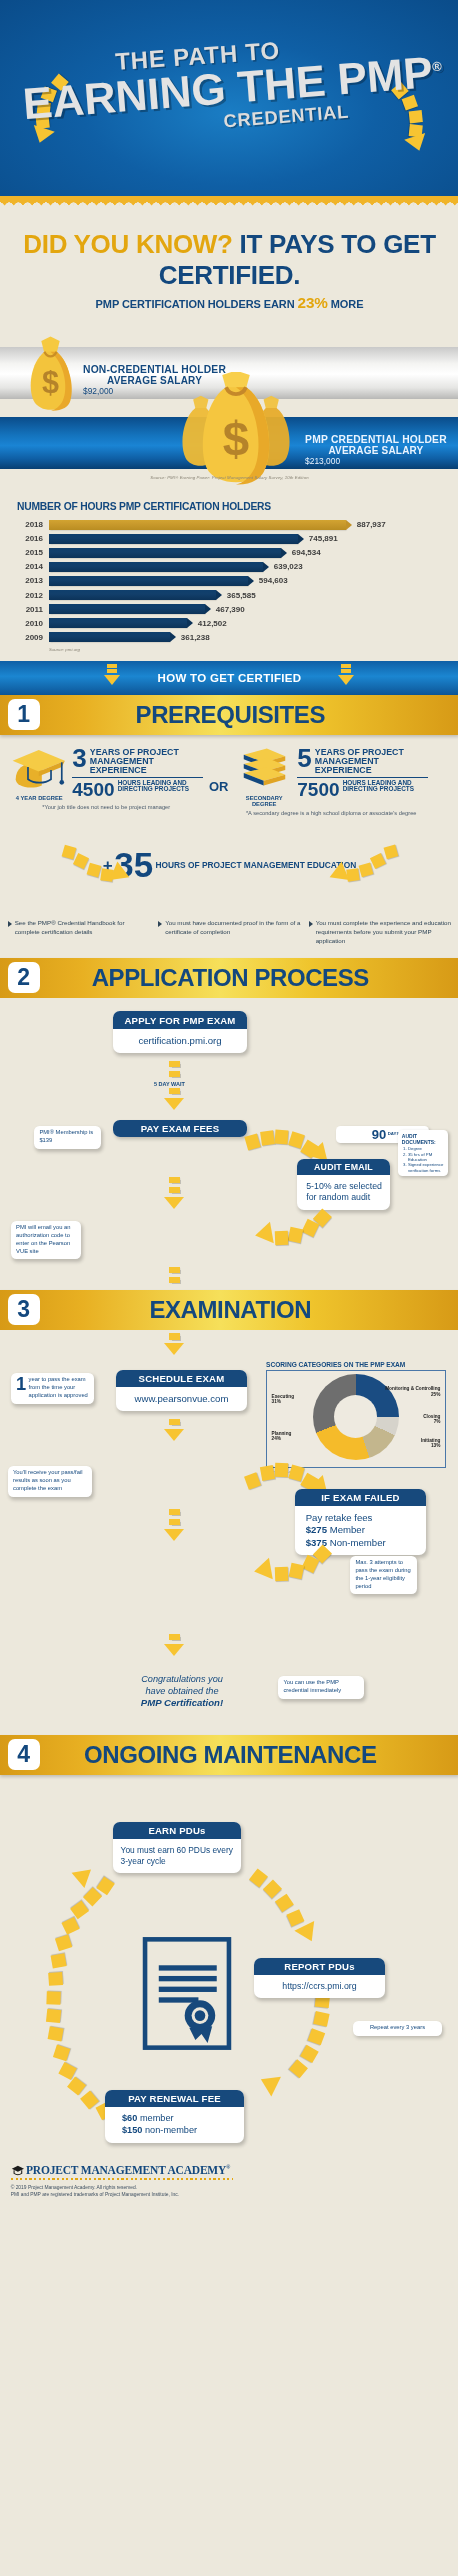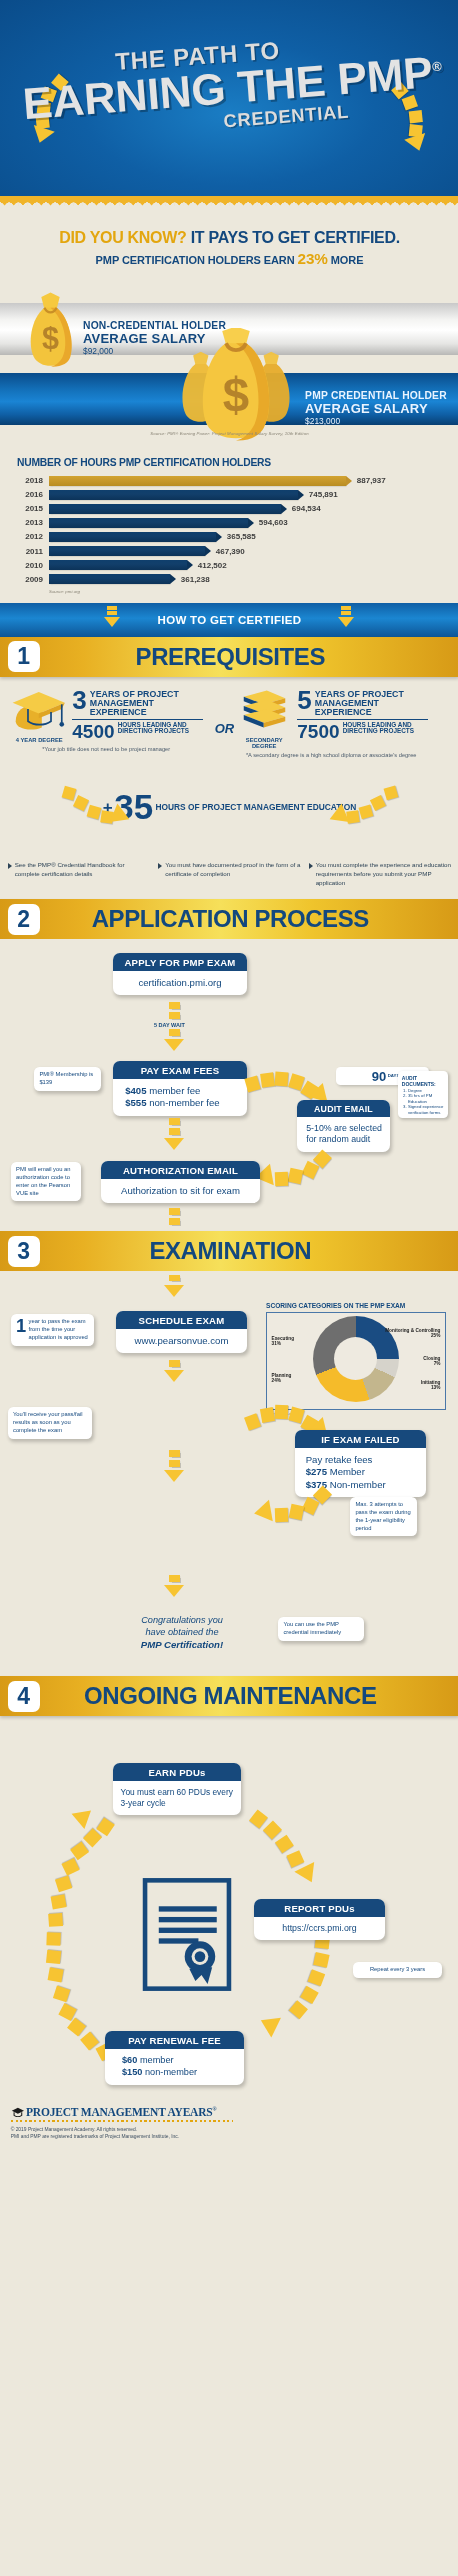--- a/index.html
+++ b/index.html
@@ -52,39 +52,39 @@
   }
   .zigzag2{
     position:absolute; bottom:-0.8px; left:0; width:459px; height:9.2px;
     background:
       linear-gradient(45deg,#ece8dc 26%, transparent 26%) 0px 0/9.2px 9.2px repeat-x,
       linear-gradient(-45deg,#ece8dc 26%, transparent 26%) 0px 0/9.2px 9.2px repeat-x;
   }
 
   
   .dyk{ text-align:center; padding-top:23px; }
-  .dyk-l1{ font-size:16px; font-weight:bold; letter-spacing:-0.3px; }
+  .dyk-l1{ font-size:26px; font-weight:bold; letter-spacing:-0.3px; }
   .dyk-y{ color:#e3a60f; }
   .dyk-b{ color:#13487e; }
   .dyk-l2{ font-size:11px; font-weight:bold; color:#13487e; margin-top:3.1px; letter-spacing:-0.1px;}
   .dyk-l2 em{ font-style:normal; color:#e3a60f; font-size:15.3px; }
 
   
   .band-wrap{ position:relative; height:183px; margin-top:6.1px; }
   .band-grey{
     position:absolute; top:29px; left:0; width:459px; height:52px;
     background:linear-gradient(to bottom,#c9c9c9 0%, #f4f4f2 32%, #ffffff 52%, #e6e6e4 78%, #b8b8b6 100%);
   }
   .band-blue{
     position:absolute; top:99px; left:0; width:459px; height:52px;
     background:linear-gradient(to bottom,#0a4c8a 0%, #1473bd 35%, #1a84d4 55%, #0f5fa5 80%, #083f72 100%);
   }
   .band-txt{ position:absolute; }
   .band-txt .t1{ font-size:10.3px; font-weight:bold; letter-spacing:0.2px; }
-  .band-txt .t2{ font-size:13px; font-weight:bold; letter-spacing:0.2px; }
+  .band-txt .t2{ font-size:10px; font-weight:bold; letter-spacing:0.2px;text-align:center; }
   .band-txt .t3{ font-size:8.4px; }
   .band-a{ left:83px; top:46px; color:#13487e; }
   .band-b{ right:12.2px; top:116px; color:#eaf4ff; text-align:left; }
   .bag{ position:absolute; }
   .src-note{
     position:absolute; top:157px; left:0; width:459px; text-align:center;
     font-size:4.3px; font-style:italic; color:#8a8577; letter-spacing:0.1px;
   }
 
   
@@ -141,21 +141,21 @@
   .cap-ico{ width:60px; text-align:center; }
   .cap-lbl{ font-size:5.8px; font-weight:bold; color:#13487e; margin-top:1.5px;}
   .pright{ flex:1; padding-left:3.1px; }
   .pnum-line{ display:flex; align-items:flex-start; }
   .pnum{ font-size:26px; font-weight:bold; color:#13487e; line-height:.92; }
   .ptxt{ font-size:8.8px; font-weight:bold; color:#13487e; line-height:1.02; padding-left:3.1px; padding-top:0.8px;}
   .hrule{ border-top:1.1px solid #13487e; margin:2.3px 0 1.5px; }
   .pnum2{ font-size:19px; font-weight:bold; color:#13487e; line-height:1;}
   .ptxt2{ font-size:6.4px; font-weight:bold; color:#13487e; line-height:1.05; padding-left:3.1px;}
   .pfoot{ font-size:5.7px; color:#4a5a6b; text-align:center; margin-top:3.8px; line-height:1.35;}
-  .or{ width:31px; text-align:right; font-size:13px; font-weight:bold; color:#13487e; padding-top:32px;font-style:italic;}
+  .or{ width:31px; text-align:center; font-size:13px; font-weight:bold; color:#13487e; padding-top:32px;}
 
   
   .plus35{ position:relative; height:86px; display:flex; align-items:center; justify-content:center;}
   .p35-core{ display:flex; align-items:center; }
   .p35-plus{ font-size:17px; font-weight:bold; color:#13487e; margin-right:1.5px;}
   .p35-num{ font-size:35px; font-weight:bold; color:#13487e; line-height:.88;}
   .p35-txt{ font-size:8.4px; font-weight:bold; color:#13487e; line-height:1.04; padding-left:2.3px;}
   .curve{ position:absolute; top:21.4px; width:84px; height:46px;}
   .curve span{ position:absolute; display:block; width:11.5px;height:12.2px; background:#f7c432;
                box-shadow:0.8px 0.8px 0.8px rgba(0,0,0,.2);}
@@ -337,20 +337,27 @@
           <div class="val">745,891</div>
         </div>
         <div class="row">
           <div class="yr">2015</div>
           <div class="barbox" style="flex: 0 0 232px; width: 232px;">
             <div class="bar" style="width: 100%;"></div>
           </div>
           <div class="val">694,534</div>
         </div>
         <div class="row">
+          <div class="yr">2014</div>
+          <div class="barbox" style="flex: 0 0 214px; width: 214px;">
+            <div class="bar" style="width: 100%;"></div>
+          </div>
+          <div class="val">639,023</div>
+        </div>
+        <div class="row">
           <div class="yr">2013</div>
           <div class="barbox" style="flex: 0 0 199px; width: 199px;">
             <div class="bar" style="width: 100%;"></div>
           </div>
           <div class="val">594,603</div>
         </div>
         <div class="row">
           <div class="yr">2012</div>
           <div class="barbox" style="flex: 0 0 167px; width: 167px;">
             <div class="bar" style="width: 100%;"></div>
@@ -517,24 +524,20 @@
         <i></i>
       </div>
     <div class="wait-lbl" style="left:154px; top:83px;">5 DAY WAIT</div>
     <div class="dots" style="left:169px; top:90px;">
         <i></i>
         <div class="tipd"></div>
       </div>
 
     <div class="card" style="left:113px; top:122px; width:134px;">
       <div class="hd">PAY EXAM FEES</div>
-      <div class="bd" style="text-align:left; padding-left:12.2px;">
-        <div><b>$405</b><span> member fee</span></div>
-        <div><b>$555</b><span> non-member fee</span></div>
-      </div>
     </div>
     <div class="callout" style="left:34px; top:128px; width:67px;">PMI® Membership is $139</div>
 
     <div class="arcflow" style="left:246px; top:127px;">
       <span style="left:0px;top:10.7px;transform:rotate(-16deg)"></span>
       <span style="left:14.5px;top:6.1px;transform:rotate(-8deg)"></span>
       <span style="left:29px;top:5.4px;transform:rotate(4deg)"></span>
       <span style="left:44px;top:8.4px;transform:rotate(18deg)"></span>
       <span style="left:57px;top:17px;transform:rotate(32deg)"></span>
       <div class="tri" style="left:67px;top:20px;border-top:10.7px solid transparent;border-bottom:10.7px solid transparent;border-left:17px solid #f7c432;transform:rotate(46deg)"></div>
@@ -566,24 +569,20 @@
       </div>
 
     <div class="arcflow" style="left:252px; top:213px;">
       <span style="left:64px;top:0px;transform:rotate(42deg)"></span>
       <span style="left:52px;top:10.7px;transform:rotate(26deg)"></span>
       <span style="left:37px;top:17px;transform:rotate(12deg)"></span>
       <span style="left:23px;top:20px;transform:rotate(-2deg)"></span>
       <div class="tri" style="left:3.1px;top:12.2px;border-top:11.5px solid transparent;border-bottom:11.5px solid transparent;border-right:17.6px solid #f7c432;transform:rotate(-10deg)"></div>
     </div>
 
-    <div class="card" style="left:101px; top:222px; width:159px;">
-      <div class="hd">AUTHORIZATION EMAIL</div>
-      <div class="bd">Authorization to sit for exam</div>
-    </div>
     <div class="callout" style="left:10.7px; top:223px; width:70px;">PMI will email you an authorization code to enter on the Pearson VUE site</div>
 
     <div class="dots" style="left:169px; top:269px;">
         <i></i>
         <i></i>
       </div>
   </div>
 
   <div class="sec-head">
     <div class="sec-num">3</div>
@@ -758,21 +757,21 @@
       </div>
     </div>
   </div>
 
   <div class="footer">
     <div class="logo">
       <svg width="13.8" height="10.7" viewBox="0 0 18 14" style="margin-right:1.5px">
         <path d="M1 5 L9 1 L17 5 L9 9 Z" fill="#1b1b1b"></path>
         <path d="M4 7 L4 11 C7 13 11 13 14 11 L14 7" fill="none" stroke="#1b1b1b" stroke-width="1.4"></path>
       </svg>
-      <div class="nm"><span>P</span><span>ROJECT </span><span>M</span><span>ANAGEMENT </span><span>A</span><span>YEARS</span><sup>®</sup></div>
+      <div class="nm"><span>P</span><span>ROJECT </span><span>M</span><span>ANAGEMENT </span><span>A</span><span>CADEMY</span><sup>®</sup></div>
     </div>
     <div class="dotline"></div>
     <div class="copy">© 2019 Project Management Academy. All rights reserved.</div>
     <div class="copy">PMI and PMP are registered trademarks of Project Management Institute, Inc.</div>
   </div>
 
 </div>
 
 
 </body></html>

